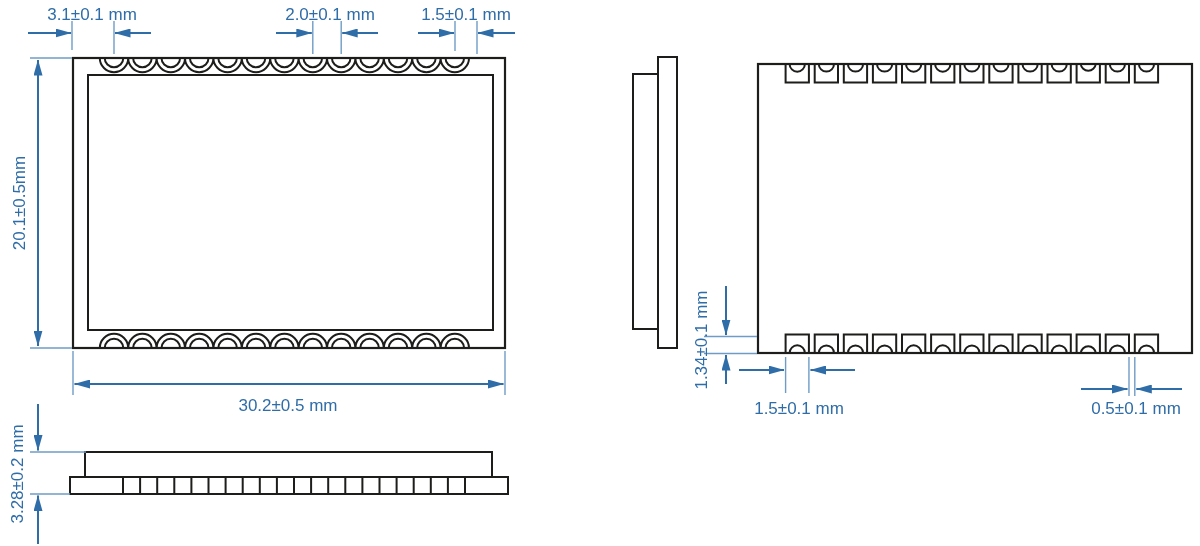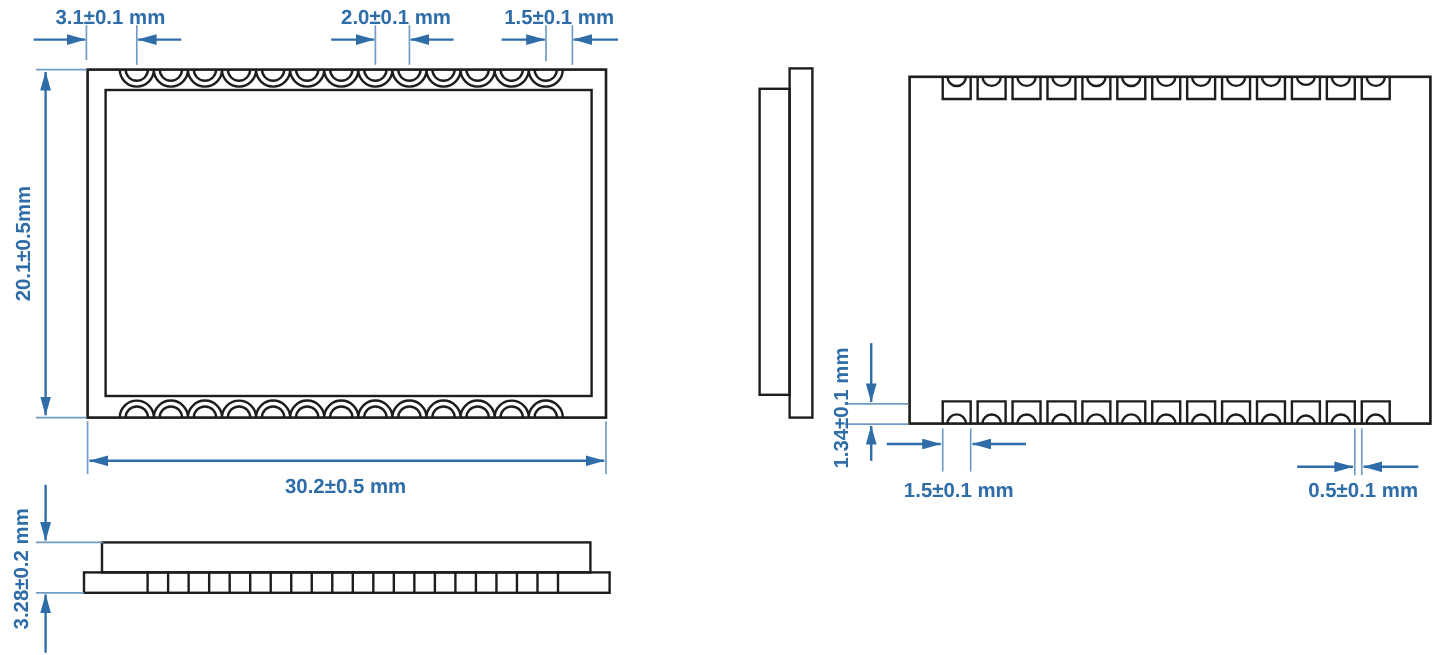--- a/index.html
+++ b/index.html
@@ -2,21 +2,21 @@
 <html style="--line: #1d1d1b; --dim: #2f6da8; --ext: #6f9cc6; --bg: #ffffff;"><head>
 <meta charset="utf-8">
 <style>
   :root{
     --line:#1d1d1b;
     --dim:#2f6da8;
     --ext:#6f9cc6;
     --bg:#ffffff;
   }
   html,body{margin:0;padding:0;background:var(--bg);}
-  .stage{width:1200px;height:546px;position:relative;background:var(--bg);font-weight:bold;}
+  .stage{width:1200px;height:546px;position:relative;background:var(--bg);}
   svg{display:block;}
   .outline{fill:#fff;stroke:var(--line);stroke-width:2.2;stroke-linejoin:miter;}
   .oline{fill:none;stroke:var(--line);stroke-width:2;}
   .dimline{stroke:var(--dim);stroke-width:2;fill:none;}
   .tick{stroke:var(--ext);stroke-width:1.4;fill:none;}
   .dimtext{fill:var(--dim);font-family:"Liberation Sans",sans-serif;font-size:17px;}
   .ah{fill:var(--dim);}
 </style>
 </head>
 <body>

